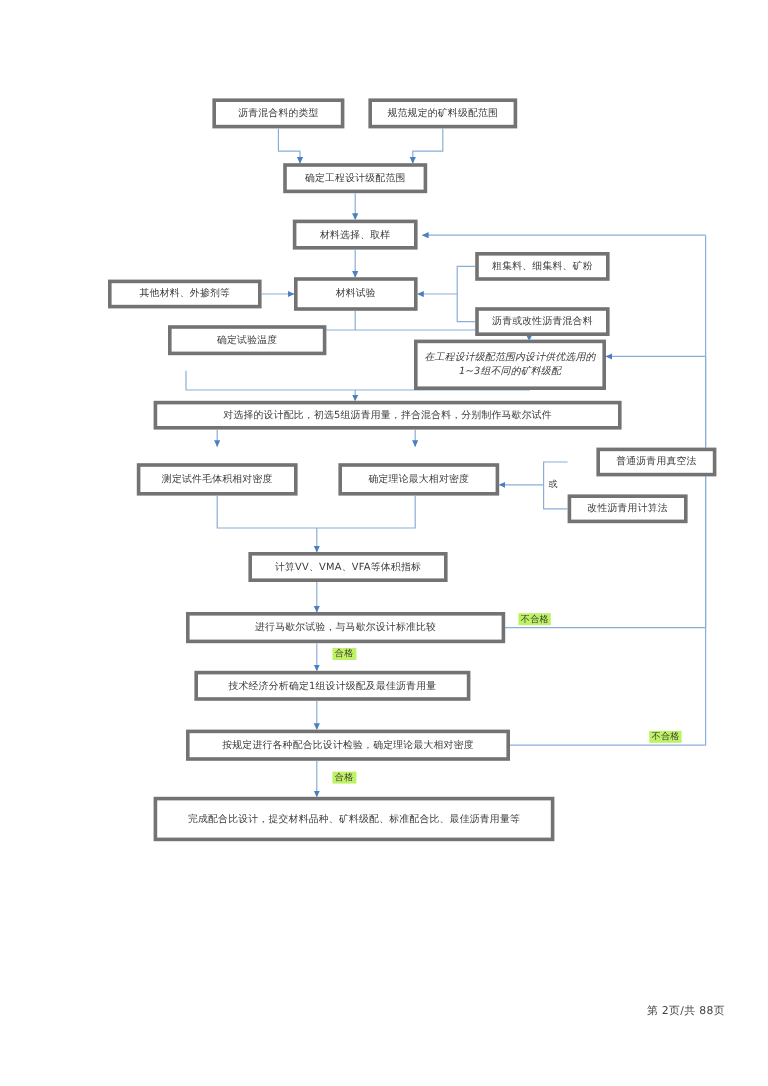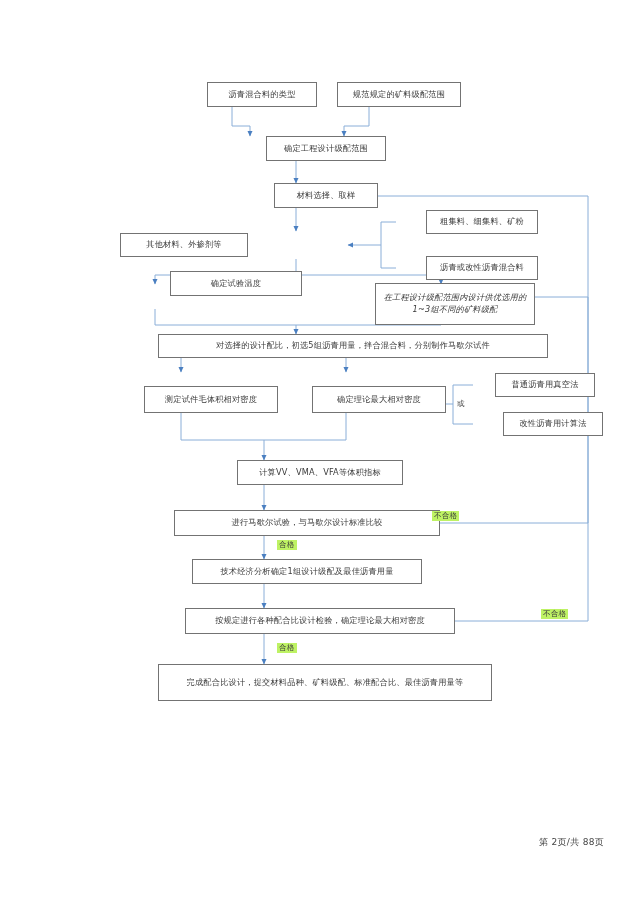--- a/index.html
+++ b/index.html
@@ -23,32 +23,31 @@
   }
   #flow-svg {
     position: absolute;
     left: 0; top: 0;
     width: 640px;
     height: 905px;
   }
   .node-box {
     position: absolute;
     box-sizing: border-box;
-    border: 1px solid #737373;
+    border: 3px solid #737373;
     background: #ffffff;
     color: #3a3a3a;
     font-size: 8.2px;
     line-height: 1.45;
     letter-spacing: 0.2px;
     display: flex;
     align-items: center;
     justify-content: center;
     text-align: center;
     padding: 1px 1px;
-    margin-left: 30px;
   }
   .edge-label {
     position: absolute;
     color: #3a3a3a;
     font-size: 7.6px;
     letter-spacing: 0.2px;
     white-space: nowrap;
     background: #bef264;
     padding: 0 2px;
   }
@@ -148,20 +147,23 @@
   </div>
 
   <div class="node-box" style="left:236px; top:136px; width:120px; height:25px;">
     <span>确定工程设计级配范围</span>
   </div>
 
   <div class="node-box" style="left:244px; top:183px; width:104px; height:25px;">
     <span>材料选择、取样</span>
   </div>
 
+  <div class="node-box" style="left:245px; top:231px; width:103px; height:28px;">
+    <span>材料试验</span>
+  </div>
   <div class="node-box" style="left:90px; top:233px; width:128px; height:24px;">
     <span>其他材料、外掺剂等</span>
   </div>
   <div class="node-box" style="left:396px; top:210px; width:112px; height:24px;">
     <span>粗集料、细集料、矿粉</span>
   </div>
   <div class="node-box" style="left:396px; top:256px; width:112px; height:24px;">
     <span>沥青或改性沥青混合料</span>
   </div>
 
@@ -175,33 +177,33 @@
   <div class="node-box" style="left:128px; top:334px; width:390px; height:24px;">
     <span>对选择的设计配比，初选5组沥青用量，拌合混合料，分别制作马歇尔试件</span>
   </div>
 
   <div class="node-box" style="left:114px; top:386px; width:134px; height:27px;">
     <span>测定试件毛体积相对密度</span>
   </div>
   <div class="node-box" style="left:282px; top:386px; width:134px; height:27px;">
     <span>确定理论最大相对密度</span>
   </div>
-  <div class="node-box" style="left:465px; top:373px; width:100px; height:24px;">
+  <div class="node-box" style="left:497px; top:373px; width:100px; height:24px;">
     <span>普通沥青用真空法</span>
   </div>
   <div class="node-box" style="left:473px; top:412px; width:100px; height:24px;">
     <span>改性沥青用计算法</span>
   </div>
   <div class="branch-label" style="left:456px; top:399px;">或</div>
 
   <div class="node-box" style="left:207px; top:460px; width:166px; height:25px;">
     <span>计算VV、VMA、VFA等体积指标</span>
   </div>
 
-  <div class="node-box" style="left:144px; top:510px; width:266px; height:26px;">
+  <div class="node-box" style="left:155px; top:510px; width:266px; height:26px;">
     <span>进行马歇尔试验，与马歇尔设计标准比较</span>
   </div>
   <div class="edge-label" style="left:432px; top:511px;">不合格</div>
   <div class="edge-label" style="left:277px; top:540px;">合格</div>
 
   <div class="node-box" style="left:162px; top:559px; width:230px; height:25px;">
     <span>技术经济分析确定1组设计级配及最佳沥青用量</span>
   </div>
 
   <div class="node-box" style="left:155px; top:608px; width:270px; height:26px;">

